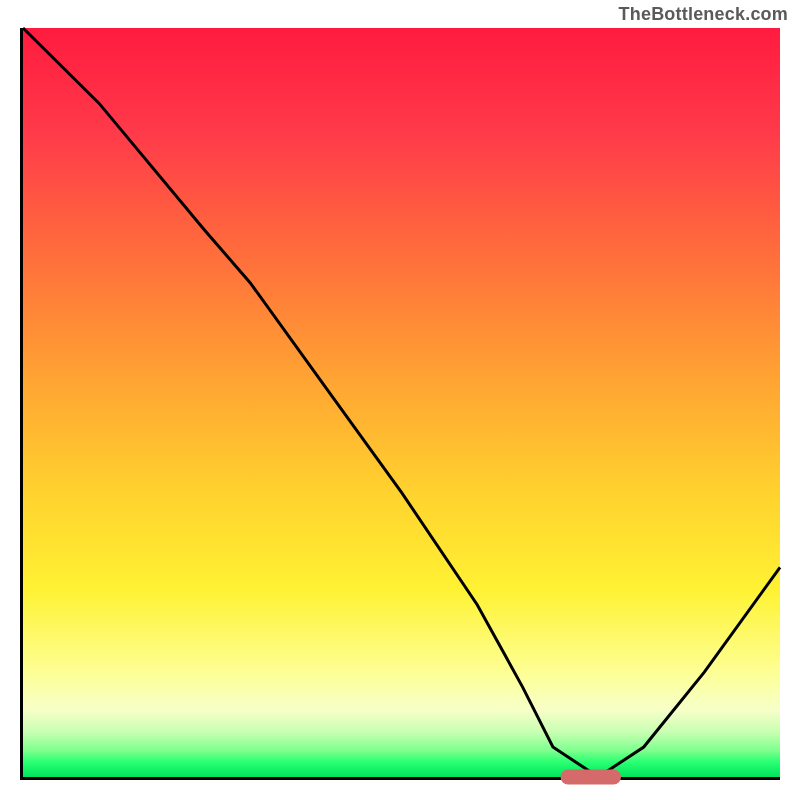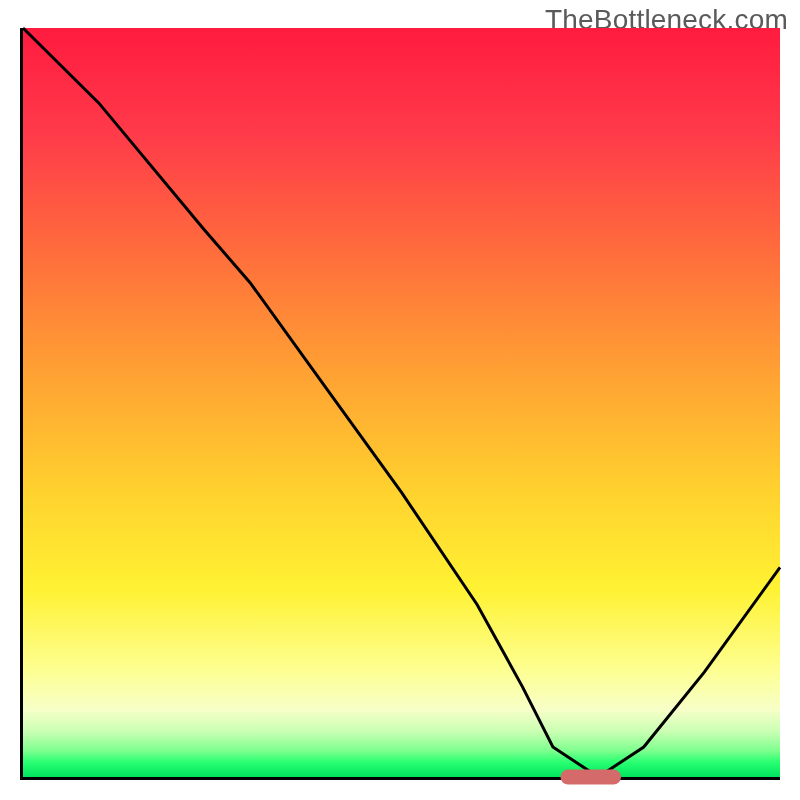--- a/index.html
+++ b/index.html
@@ -12,22 +12,22 @@
   }
   .container {
     position: relative;
     width: 800px;
     height: 800px;
   }
   .watermark {
     position: absolute;
     top: 4px;
     right: 12px;
-    font-size: 28px;
-    font-weight: normal;
+    font-size: 18px;
+    font-weight: bold;
     color: #5a5a5a;
     letter-spacing: 0.2px;
   }
   .plot-frame {
     position: absolute;
     left: 20px;
     top: 28px;
     width: 760px;
     height: 752px;
     border-left: 3px solid #000;

